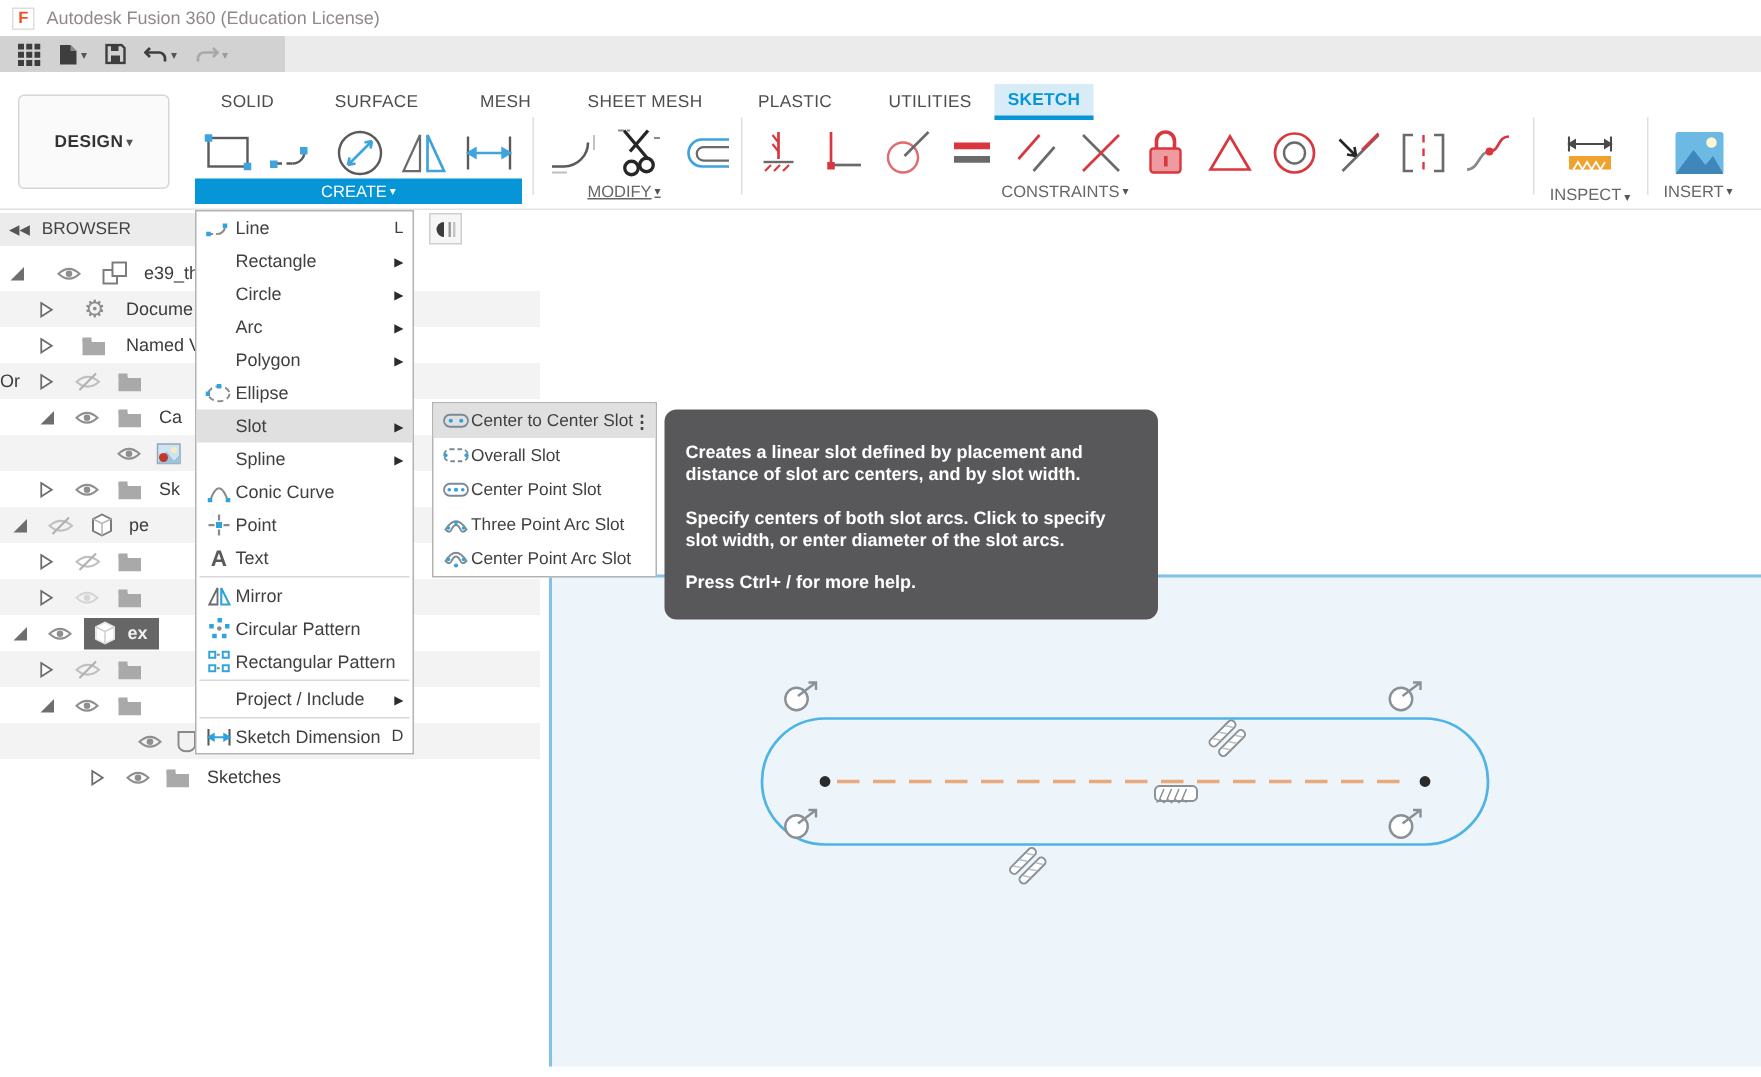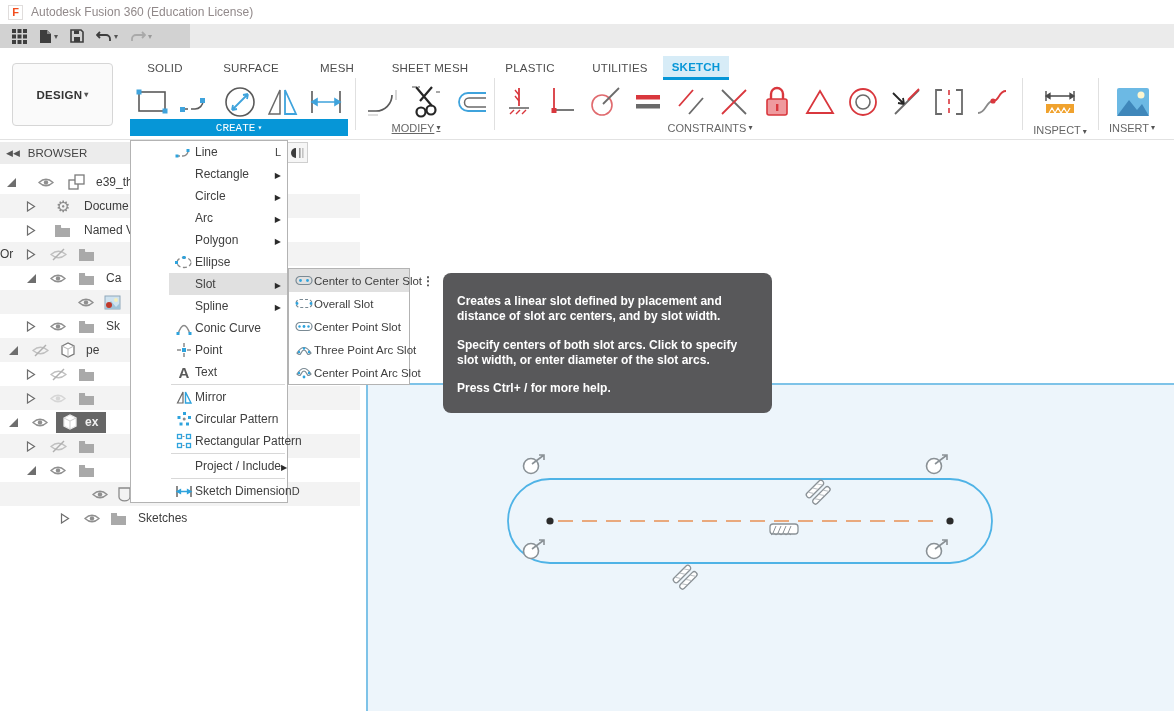--- a/index.html
+++ b/index.html
@@ -28,46 +28,46 @@
     background:#fafafa; display:flex; align-items:center; justify-content:center;
     font-size:11.5px; font-weight:bold; color:#333; letter-spacing:.3px; }
   #tabs { left:125px; top:8px; height:24px; display:flex; position:absolute; }
   .tab { height:24px; display:flex; align-items:center; justify-content:center;
     font-size:11.5px; color:#4d4d4d; letter-spacing:.2px; }
   .tab.active { background:#d7ecf7; color:#0696d7; font-weight:bold; border-bottom:3px solid #0696d7; }
 
   .tool { position:absolute; top:34px; width:40px; height:40px; display:flex; align-items:center; justify-content:center; }
   .group-label { position:absolute; top:71px; height:17px; font-size:11px; color:#666;
     display:flex; align-items:center; justify-content:center; }
-  #create-label { background:#0696d7; color:#fff;font-family:Liberation Mono, monospace; }
+  #create-label { background:#0696d7; color:#fff; }
   .vsep { position:absolute; top:30px; width:1px; height:52px; background:#e0e0e0; }
 
   
   #browser-header { left:0; top:142px; width:132px; height:22px; background:#ececec;
     display:flex; align-items:center; font-size:11.5px; color:#444; }
   #browser-header .dbl-arrow { font-size:9px; color:#555; margin:0 8px 0 6px; }
   #partial-panel-icon { left:286px; top:142px; width:22px; height:21px; background:#f6f6f6;
     border:1px solid #cfcfcf; display:flex; align-items:center; justify-content:center; gap:2px; }
   .trow { position:absolute; left:0; width:360px; height:24px; display:flex; align-items:center; font-size:12px; color:#3c3c3c; }
   .trow.zebra { background:#f3f3f3; }
   .twid { position:absolute; display:flex; align-items:center; justify-content:center; }
   .sel-box { background:#666; color:#f0f0f0; padding:1px 8px 2px 4px; display:flex; align-items:center; gap:6px; }
 
   
-  #create-menu { left:130px; top:140px; width:158px; background:#fff; border:1px solid #b3b3b3; z-index:30; position:absolute;padding-left:38px; }
+  #create-menu { left:130px; top:140px; width:146px; background:#fff; border:1px solid #b3b3b3; z-index:30; position:absolute; }
   .mi { height:22px; display:flex; align-items:center; font-size:12px; color:#404040; padding:0 6px 0 4px; }
   .mi.hl { background:#e0e0e0; }
   .mi .mic { width:22px; height:16px; display:flex; align-items:center; justify-content:center; flex:none; }
   .mi .lbl { flex:1; white-space:nowrap; }
   .mi .rt { width:14px; text-align:right; font-size:11px; color:#3f3f3f; }
   .mi .sub::before { content:"\25B6"; font-size:8px; color:#2b2b2b; }
   .msep { height:1px; background:#d8d8d8; margin:1px 2px; }
 
   
-  #slot-submenu { left:288px; top:268px; width:122px; background:#fff; border:1px solid #b3b3b3; z-index:40; position:absolute; }
+  #slot-submenu { left:288px; top:268px; width:150px; background:#fff; border:1px solid #b3b3b3; z-index:40; position:absolute; }
   .smi { height:23px; display:flex; align-items:center; font-size:11.5px; color:#404040; padding:0 4px; }
   .smi.hl { background:#e0e0e0; }
   .smi .mic { width:21px; height:14px; display:flex; align-items:center; justify-content:center; flex:none; }
   .smi .lbl { flex:1; white-space:nowrap; }
   .kebab { color:#444; font-size:12px; font-weight:bold; padding-right:2px; }
 
   
   #tooltip { left:443px; top:273px; width:329px; background:#58585a; border-radius:8px;
     padding:21px 14px 14px 14px; z-index:35; position:absolute; }
   #tooltip p { color:#fff; font-size:12px; font-weight:bold; line-height:1.28; margin-bottom:13px; }

